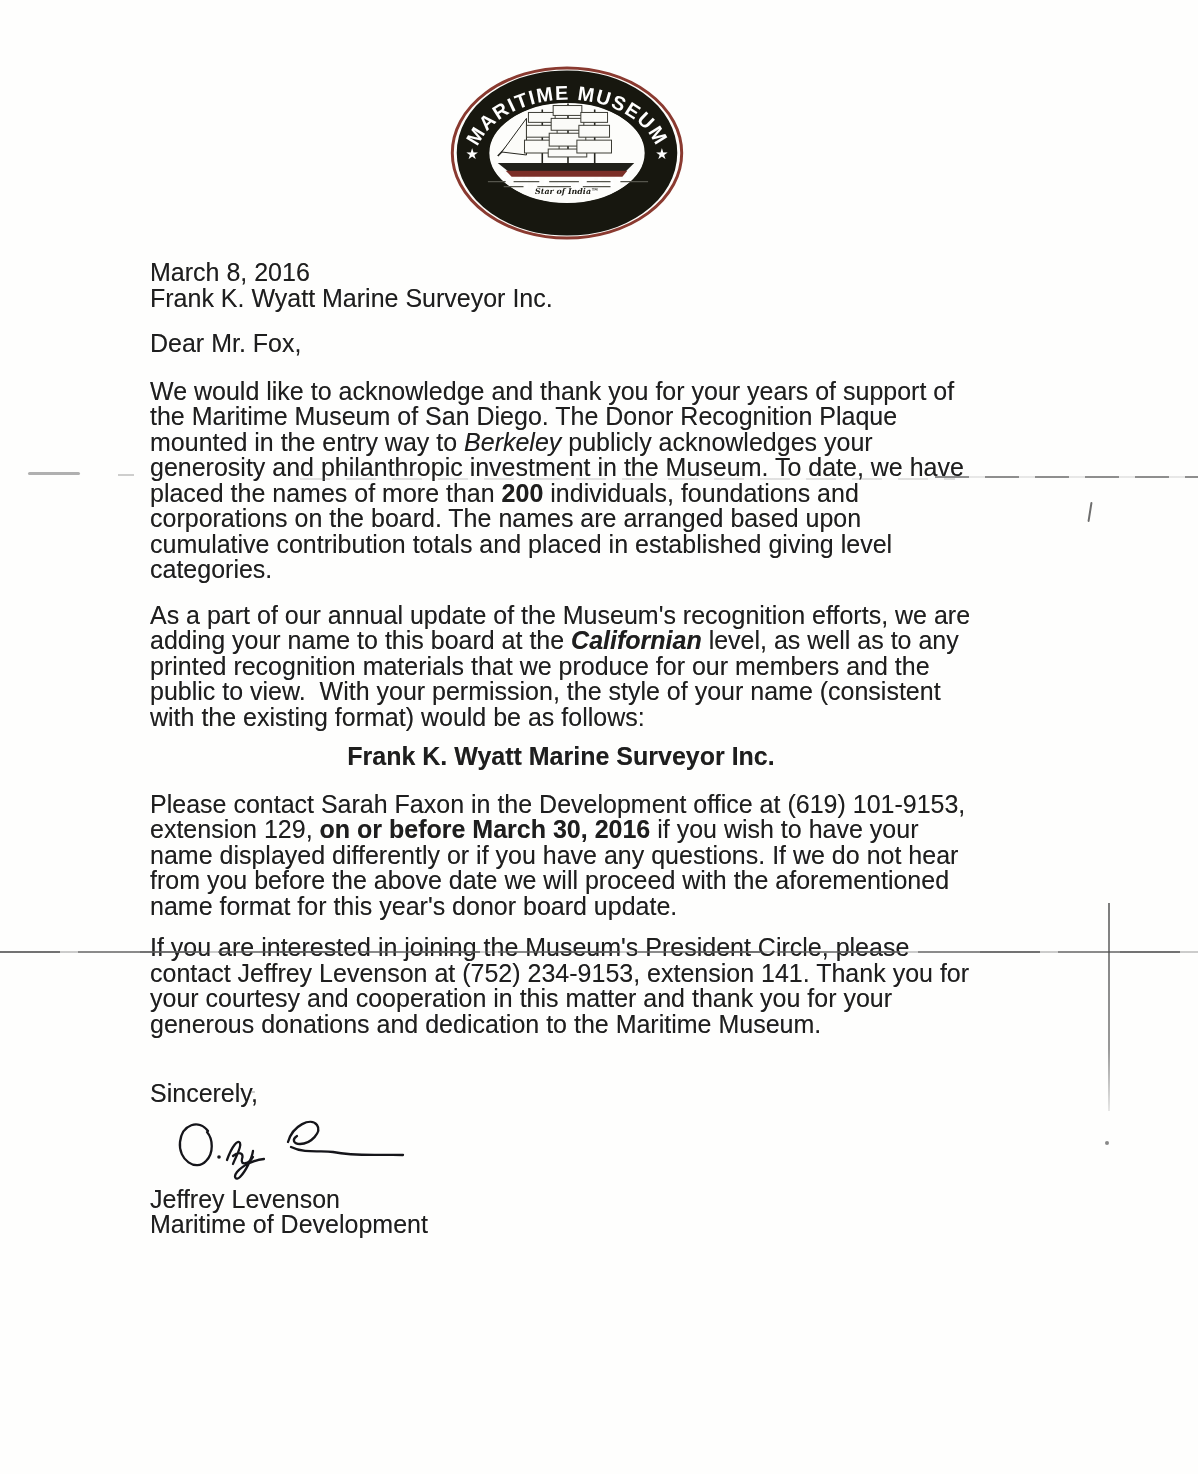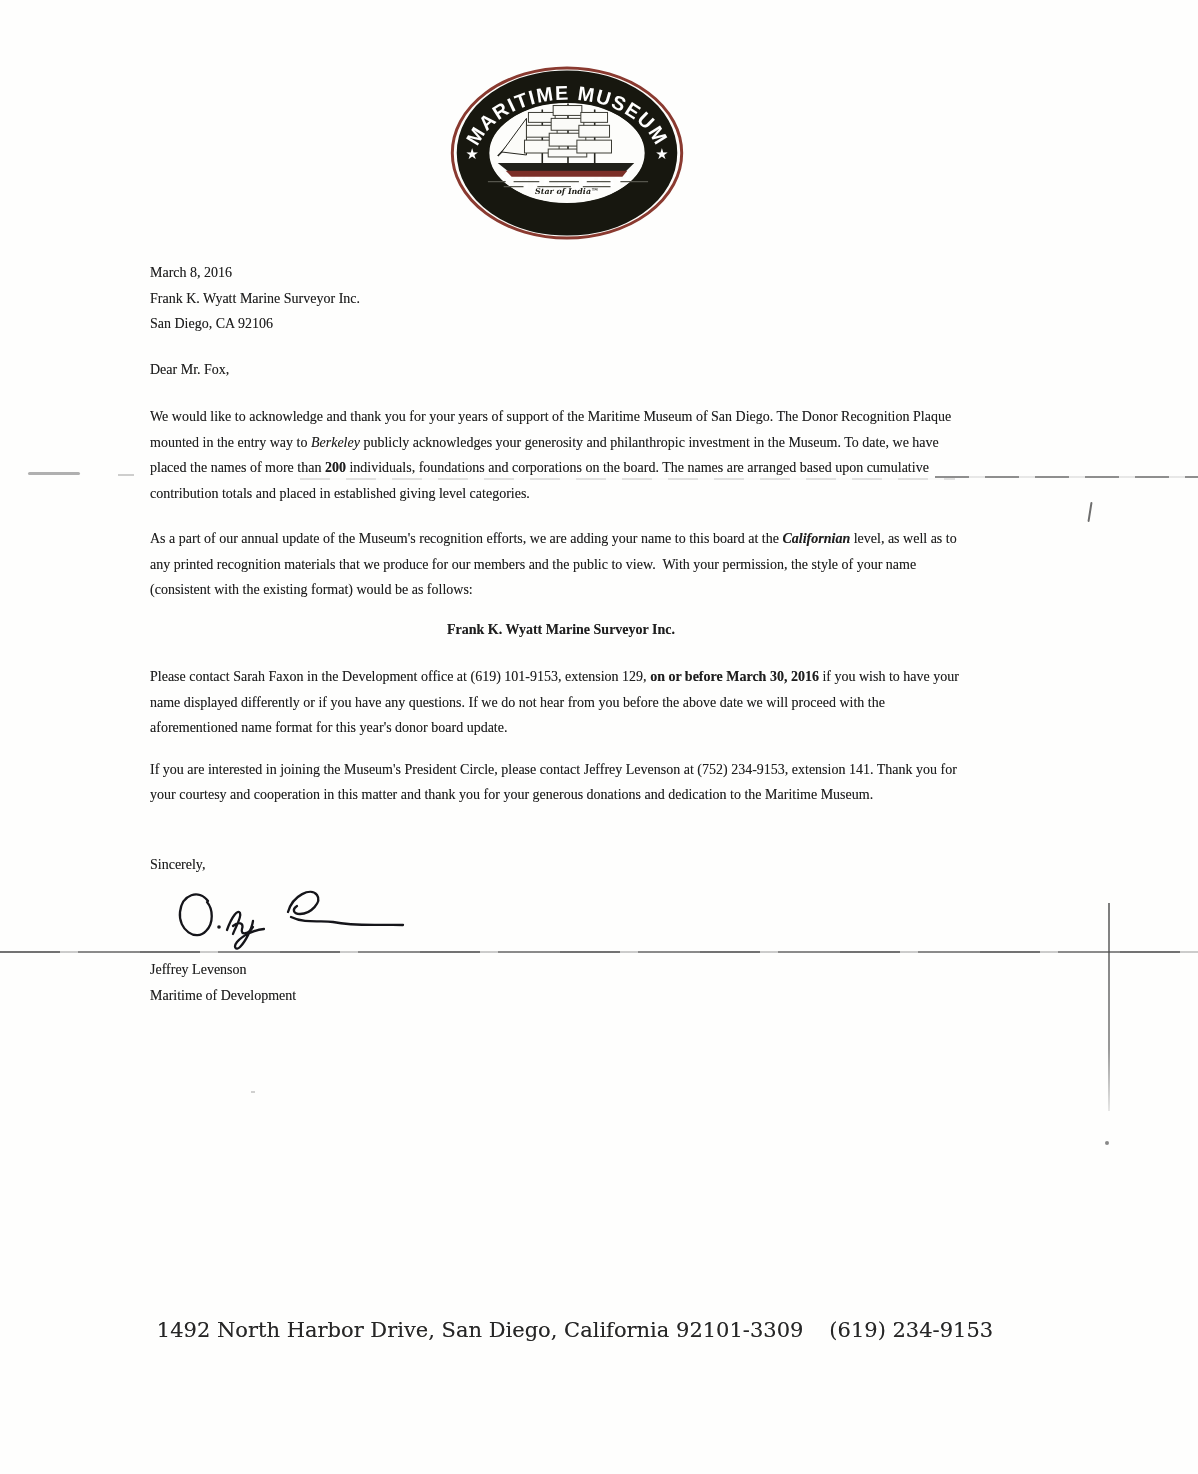--- a/index.html
+++ b/index.html
@@ -9,21 +9,21 @@
     font-family:"Liberation Sans", sans-serif;
   }
   .scan-text { text-shadow:0 0 0.6px rgba(40,40,40,.45); }
 
   .logo { position:absolute; left:447px; top:64px; width:240px; height:178px; }
   .logo-arc-top   { font-family:"Liberation Sans",sans-serif; font-weight:bold; font-size:20px; fill:#ffffff; letter-spacing:1.5px; }
   .logo-arc-bot   { font-family:"Liberation Sans",sans-serif; font-weight:bold; font-size:22px; fill:#ffffff; letter-spacing:2.5px; }
   .logo-star      { font-size:15px; fill:#ffffff; }
   .logo-caption   { font-family:"DejaVu Serif",serif; font-style:italic; font-weight:bold; font-size:8px; fill:#1d1d16; }
 
-  .content { position:absolute; left:150px; top:260px; width:822px; font-size:14px; line-height:25.5px;font-family:Liberation Serif, serif; }
+  .content { position:absolute; left:150px; top:260px; width:822px; font-size:25px; line-height:25.5px; }
   .content p { margin:0; }
   .date       { margin:0; }
   .address    { margin-top:22px; }
   .address span { display:block; }
   .salutation { margin-top:20px !important; }
   .para-1     { margin-top:22px !important; }
   .para-2     { margin-top:20px !important; }
   .display-name { margin-top:14px !important; text-align:center; font-weight:bold; }
   .para-3     { margin-top:22px !important; }
   .para-4     { margin-top:16px !important; }
@@ -102,21 +102,20 @@
       <path d="M 40,119 h 18 m 8,0 h 26 m 10,0 h 30 m 8,0 h 24 m 10,0 h 28 M 56,124 h 20 m 14,0 h 34 m 12,0 h 28" stroke="#55554c" stroke-width="1.4"></path>
     </g>
     <text class="logo-caption" x="120" y="131" text-anchor="middle">Star of India™</text>
   </svg>
 
   <div class="content scan-text">
     <p class="date">March 8, 2016</p>
 
     <p class="address">
         <span>Frank K. Wyatt Marine Surveyor Inc.</span>
-        <span>San Diego, CA 92106</span>
       </p>
 
     <p class="salutation">Dear Mr. Fox,</p>
 
     <p class="para-1"><span>We would like to acknowledge and thank you for your years of support of the Maritime Museum of San Diego. The Donor Recognition Plaque mounted in the entry way to </span><em>Berkeley</em><span> publicly acknowledges your generosity and philanthropic investment in the Museum. To date, we have placed the names of more than </span><b>200</b><span> individuals, foundations and corporations on the board. The names are arranged based upon cumulative contribution totals and placed in established giving level categories.</span></p>
 
     <p class="para-2"><span>As a part of our annual update of the Museum's recognition efforts, we are adding your name to this board at the </span><span class="bi">Californian</span><span> level, as well as to any printed recognition materials that we produce for our members and the public to view.&nbsp; With your permission, the style of your name (consistent with the existing format) would be as follows:</span></p>
 
     <p class="display-name">Frank K. Wyatt Marine Surveyor Inc.</p>
 
@@ -135,21 +134,20 @@
           <path d="M116,29 C121,12 139,4 145,12 C150,19 139,31 128,31 C121,31 120,26 125,23 M119,34 C133,41 149,37 161,39 C186,44 212,41 231,42"></path>
         </g>
         <circle cx="47" cy="44" r="1.8" fill="#15151a"></circle>
       </svg>
     </div>
 
     <p class="signer-name">Jeffrey Levenson</p>
     <p class="signer-title">Maritime of Development</p>
   </div>
 
-  <div class="footer scan-text"><span>1492 North Harbor Drive, San Diego, California 92101-3309</span><span class="phone">(619) 234-9153</span></div>
 
   <div class="art fold1-left"></div>
   <div class="art fold1-left2"></div>
   <div class="art fold1-mid"></div>
   <div class="art fold1-right"></div>
   <div class="art tick1"></div>
   <div class="art fold2"></div>
   <div class="art vline"></div>
   <div class="art dot1"></div>
   <div class="art speck1"></div>

